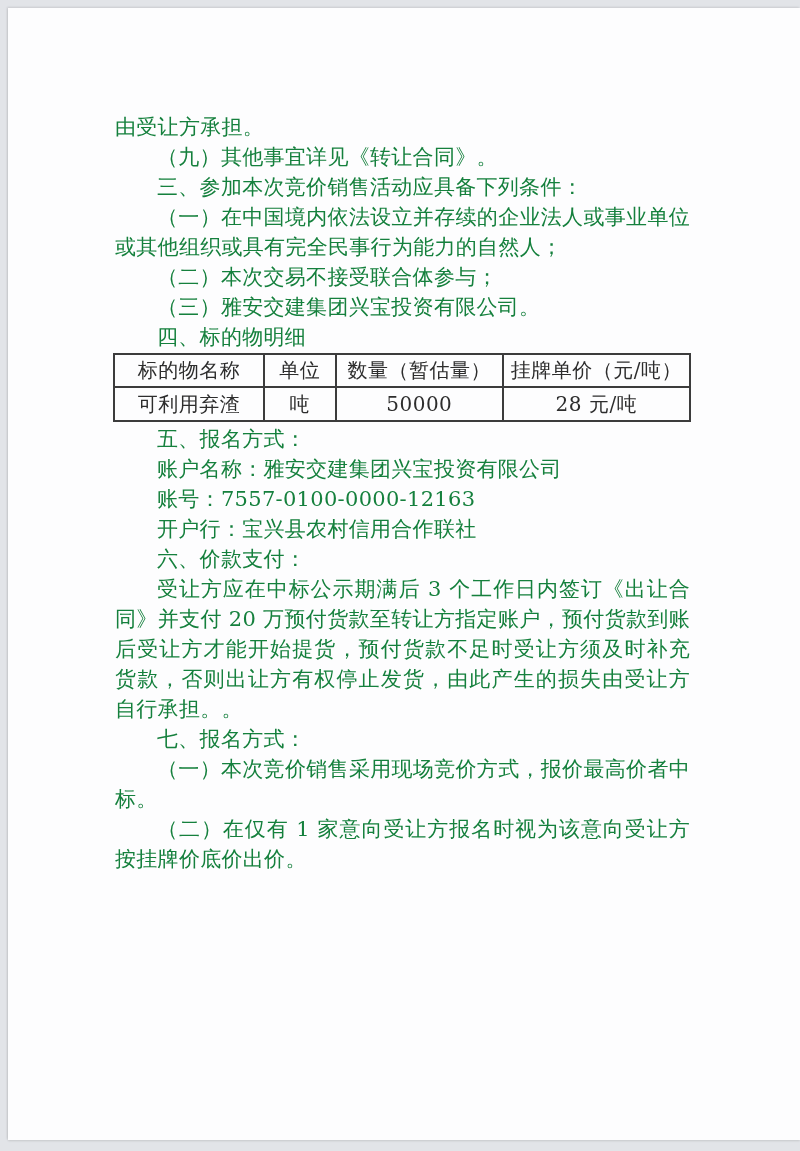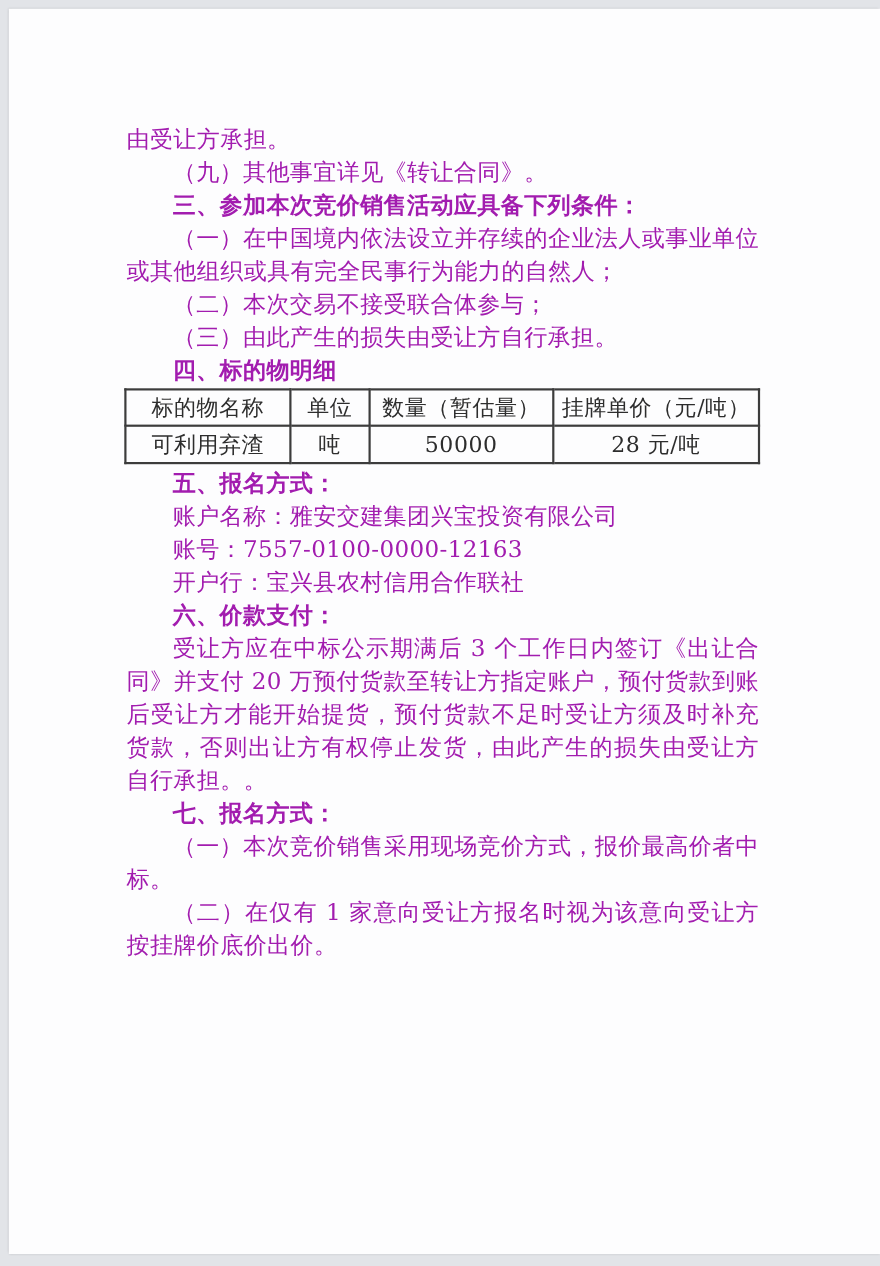--- a/index.html
+++ b/index.html
@@ -26,28 +26,28 @@
   .content {
     box-sizing: border-box;
     padding: 104px 0 0 107px;
     width: 682px; 
   }
   .content p {
     margin: 0;
     width: 575px;
     font-size: 21px;
     line-height: 30px;
-    color: #a21caf;
+    color: #15803d;
     text-align: justify;
     letter-spacing: 0.3px;
   }
   .indent { text-indent: 2em; }
   .heading {
     font-family: "DejaVu Sans", "Liberation Sans", sans-serif;
-    font-weight: bold;
+    font-weight: normal;
     color: #1e1e1e;
   }
   table.subject-table {
     border-collapse: collapse;
     width: 578px;
     margin: 1px 0 2px -2px;
     table-layout: fixed;
   }
   table.subject-table th,
   table.subject-table td {
@@ -72,21 +72,21 @@
 <body>
 
 <div class="paper">
   <div class="content">
 
     <p>由受让方承担。</p>
     <p class="indent">（九）其他事宜详见《转让合同》。</p>
     <p class="indent heading">三、参加本次竞价销售活动应具备下列条件：</p>
     <p class="indent">（一）在中国境内依法设立并存续的企业法人或事业单位或其他组织或具有完全民事行为能力的自然人；</p>
     <p class="indent">（二）本次交易不接受联合体参与；</p>
-    <p class="indent">（三）由此产生的损失由受让方自行承担。</p>
+    <p class="indent">（三）雅安交建集团兴宝投资有限公司。</p>
     <p class="indent heading">四、标的物明细</p>
 
     <table class="subject-table">
       <colgroup>
         <col class="col-name">
           <col class="col-unit">
           <col class="col-qty">
           <col class="col-price">
       </colgroup>
       <tbody>

